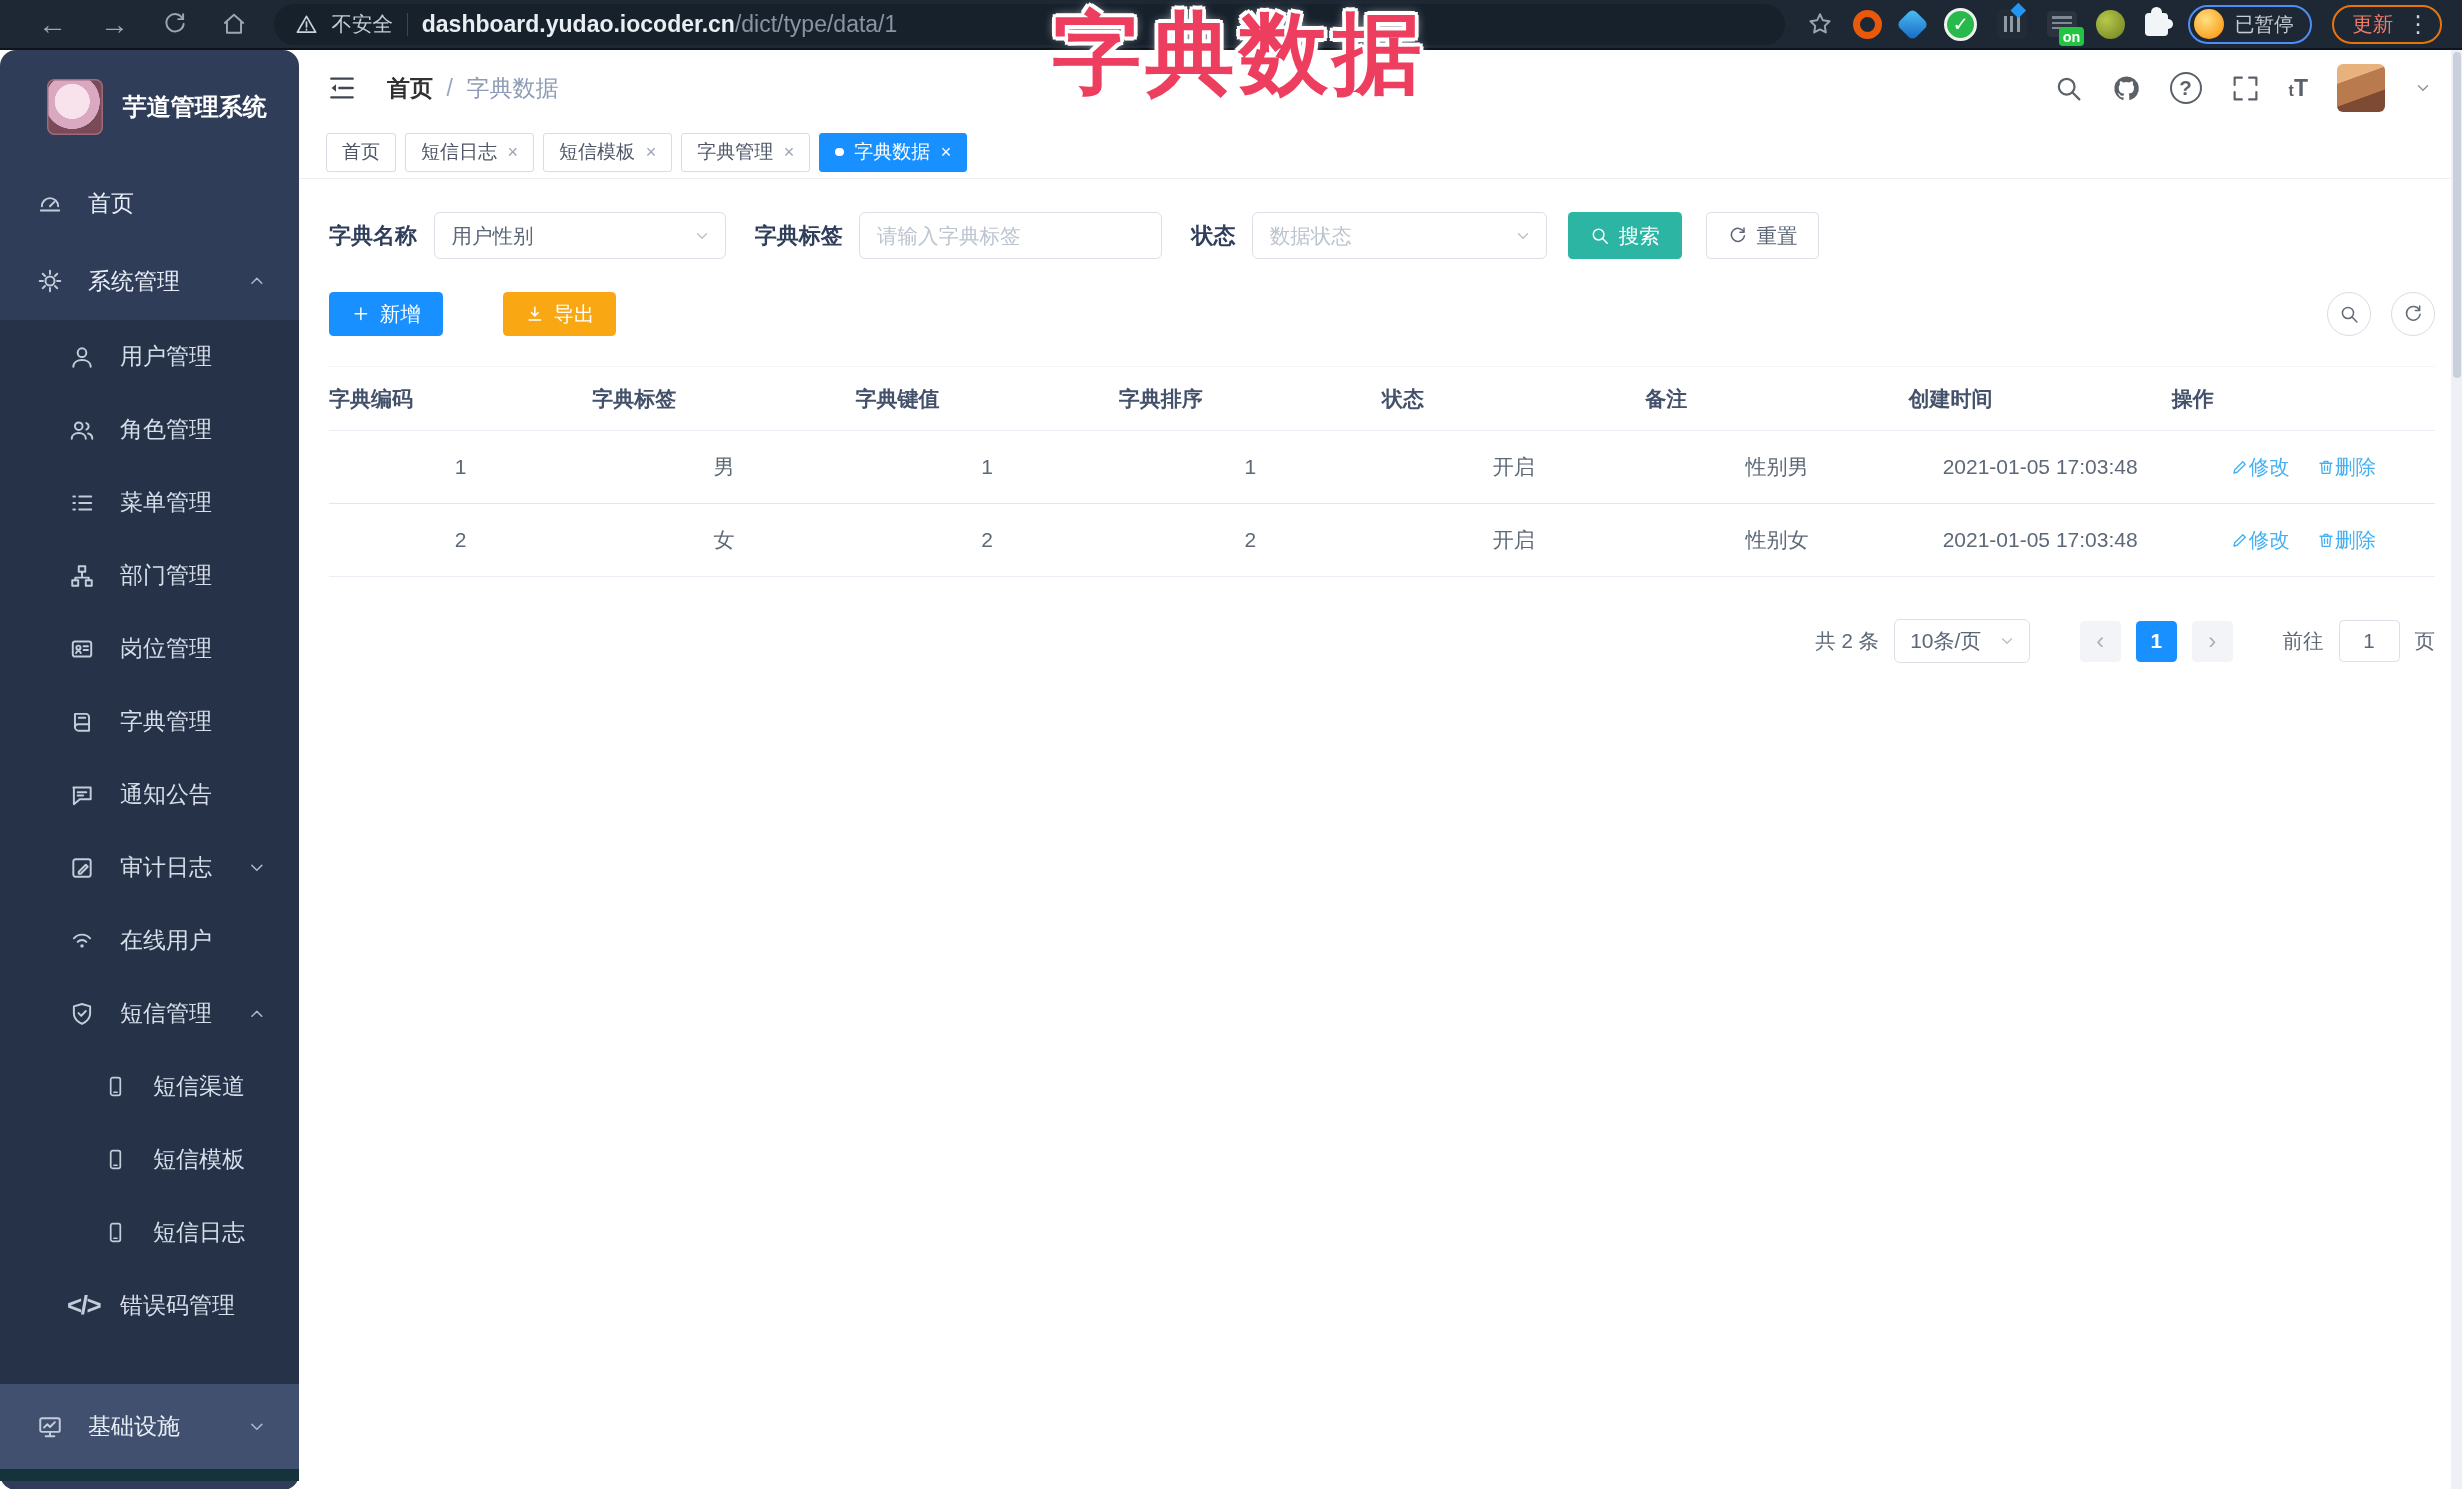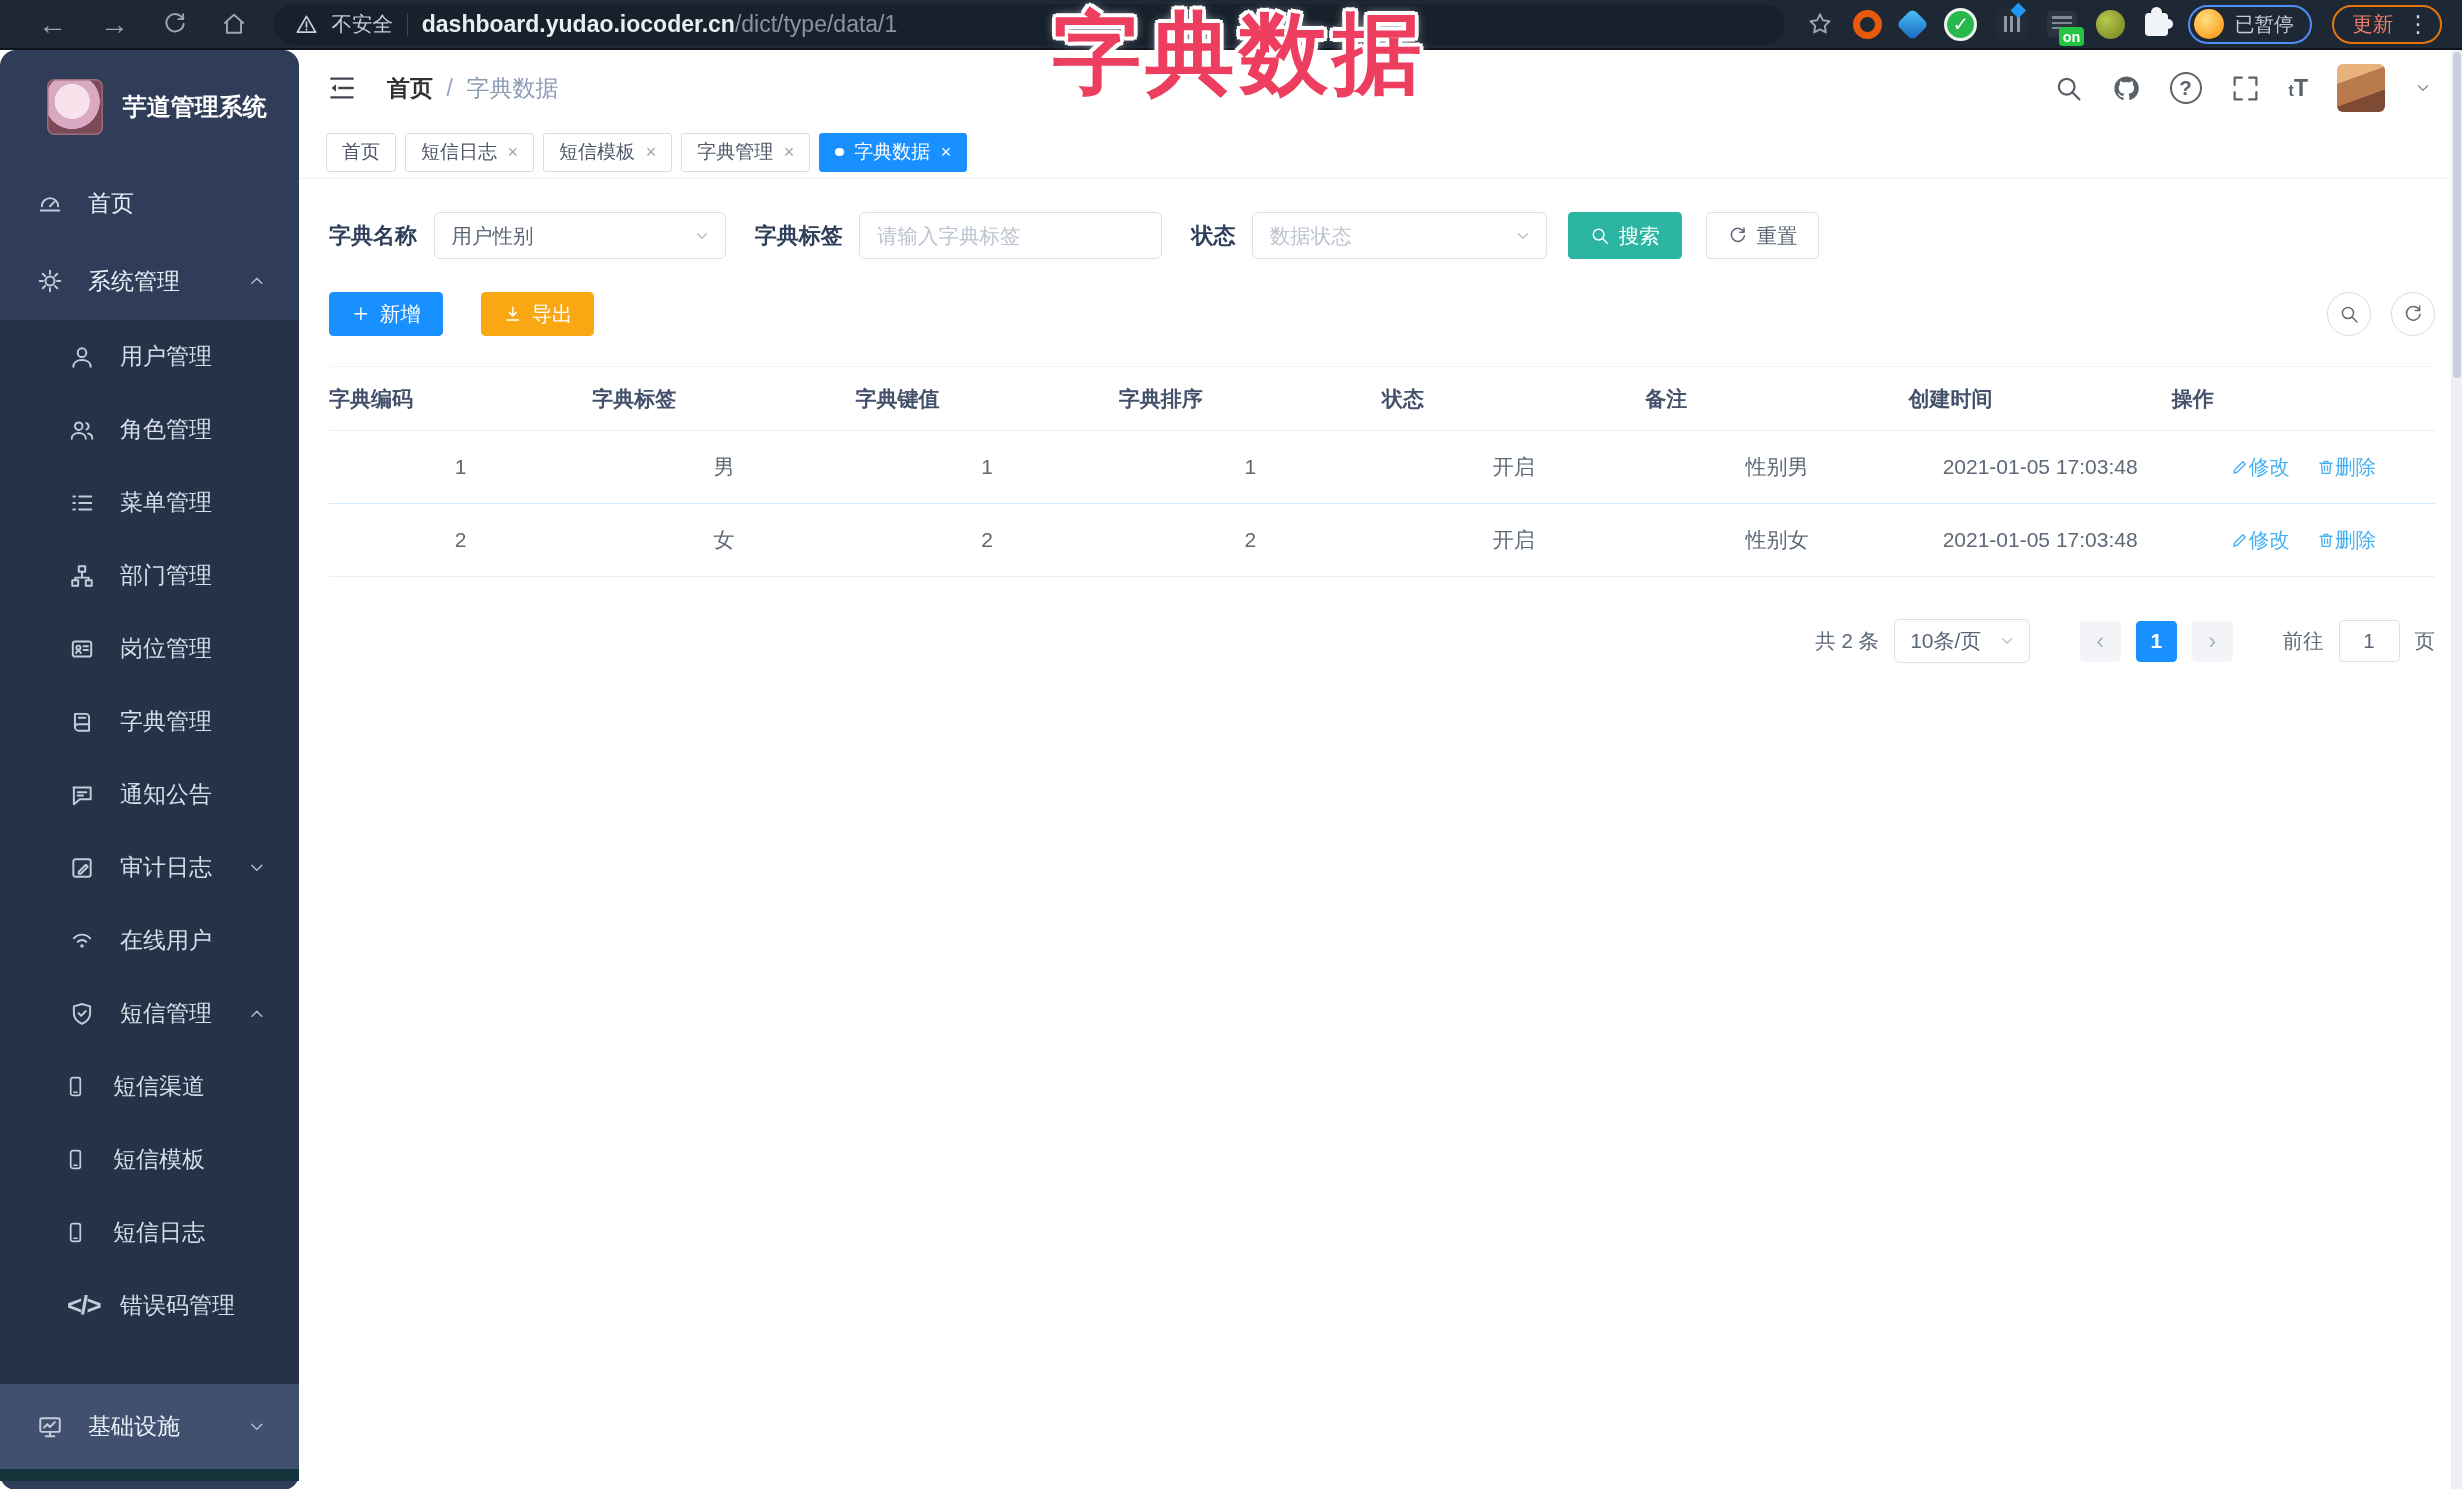--- a/index.html
+++ b/index.html
@@ -50,21 +50,21 @@
 
   
   .sidebar { width:299px; background:#2f3d59; color:#dfe7f0; flex-shrink:0; display:flex; flex-direction:column;border-radius:16px; }
   .logo-row { height:114px; display:flex; align-items:center; gap:19.7px; padding-left:47px; }
   .logo-img { width:56px; height:56px; border-radius:7.6px; background:radial-gradient(circle at 45% 40%, #f8e3ec 0 38%, #d8a9c0 39% 60%, #7a4a58 61%); box-shadow:inset 0 0 0 1.5px #9c6a7a; }
   .app-title { font-size:24px; font-weight:700; color:#fff; white-space:nowrap; }
   .mi { display:flex; align-items:center; height:73px; font-size:23px; color:#d6dee9; cursor:pointer; }
   .mi .mic { margin-right:23px; font-size:26px; color:#c3cdda; width:30px; justify-content:center; }
   .lv1 { padding-left:35px; height:78px; color:#e8eef6; }
   .lv2 { padding-left:67px; }
-  .lv3 { padding-left:60px; }
+  .lv3 { padding-left:100px; }
   .lv3 .mic { font-size:23px; }
   .submenu { background:#253248; padding-bottom:42px; }
   .marrow { margin-left:auto; margin-right:32px; color:#adb8c8; font-size:19.7px; }
   .base-block { background:#41506e; flex:1; }
   .base-block .mi { height:85px; }
   .code-ic { font-size:19.7px; font-weight:700; letter-spacing:-1.5px; }
   .bottom-strip { height:12px; background:#14333a; }
 
   
   .main { flex:1; display:flex; flex-direction:column; background:#fff; min-width:0; position:relative; }
@@ -102,21 +102,21 @@
   .w1 { width:292px; } .w2 { width:295px; }
   .ti { height:47px; width:303px; border:0.8px solid #dcdfe6; border-radius:6px; padding:0 16.7px; font-size:20.5px; color:#5b6676; outline:none; font-family:inherit; }
   .ti::placeholder { color:#bcc4d0; }
   .gap-group { margin-right:29px; }
   .btn { height:47px; border-radius:4.5px; display:inline-flex; align-items:center; gap:9px; font-size:20.5px; padding:0 21px; cursor:pointer; border:0.8px solid transparent; white-space:nowrap; }
   .btn .bic { font-size:19.7px; }
   .btn-search { background:#2db5a3; color:#fff; margin-left:21px; }
   .btn-reset { background:#fff; color:#5a6577; border-color:#dcdfe6; margin-left:24px; }
 
   
-  .toolbar { display:flex; align-items:center; margin-top:33px; }
+  .toolbar { display:flex; align-items:center; margin-top:33px;gap:22px; }
   .btn-add { background:#1890ff; color:#fff; height:44px; }
   .btn-export { background:#f9a814; color:#fff; height:44px; margin-left:38px; }
   .tool-right { margin-left:auto; display:flex; gap:19.7px; }
   .circle-btn { width:44px; height:44px; border-radius:50%; border:0.8px solid #d8dce4; background:#fff; color:#646c77; font-size:20.5px; display:flex; align-items:center; justify-content:center; cursor:pointer; }
 
   
   table { width:100%; border-collapse:collapse; table-layout:fixed; margin-top:30px; }
   th { font-size:21px; color:#44516b; font-weight:700; height:64px; border-bottom:0.8px solid #ebeef5; border-top:0.8px solid #f2f4f8; text-align:left; }
   td { font-size:21px; color:#5e6977; height:73px; border-bottom:0.8px solid #ebeef5; text-align:center; }
   tr.r1 td { border-bottom:1.5px solid #d3ebfb; }

